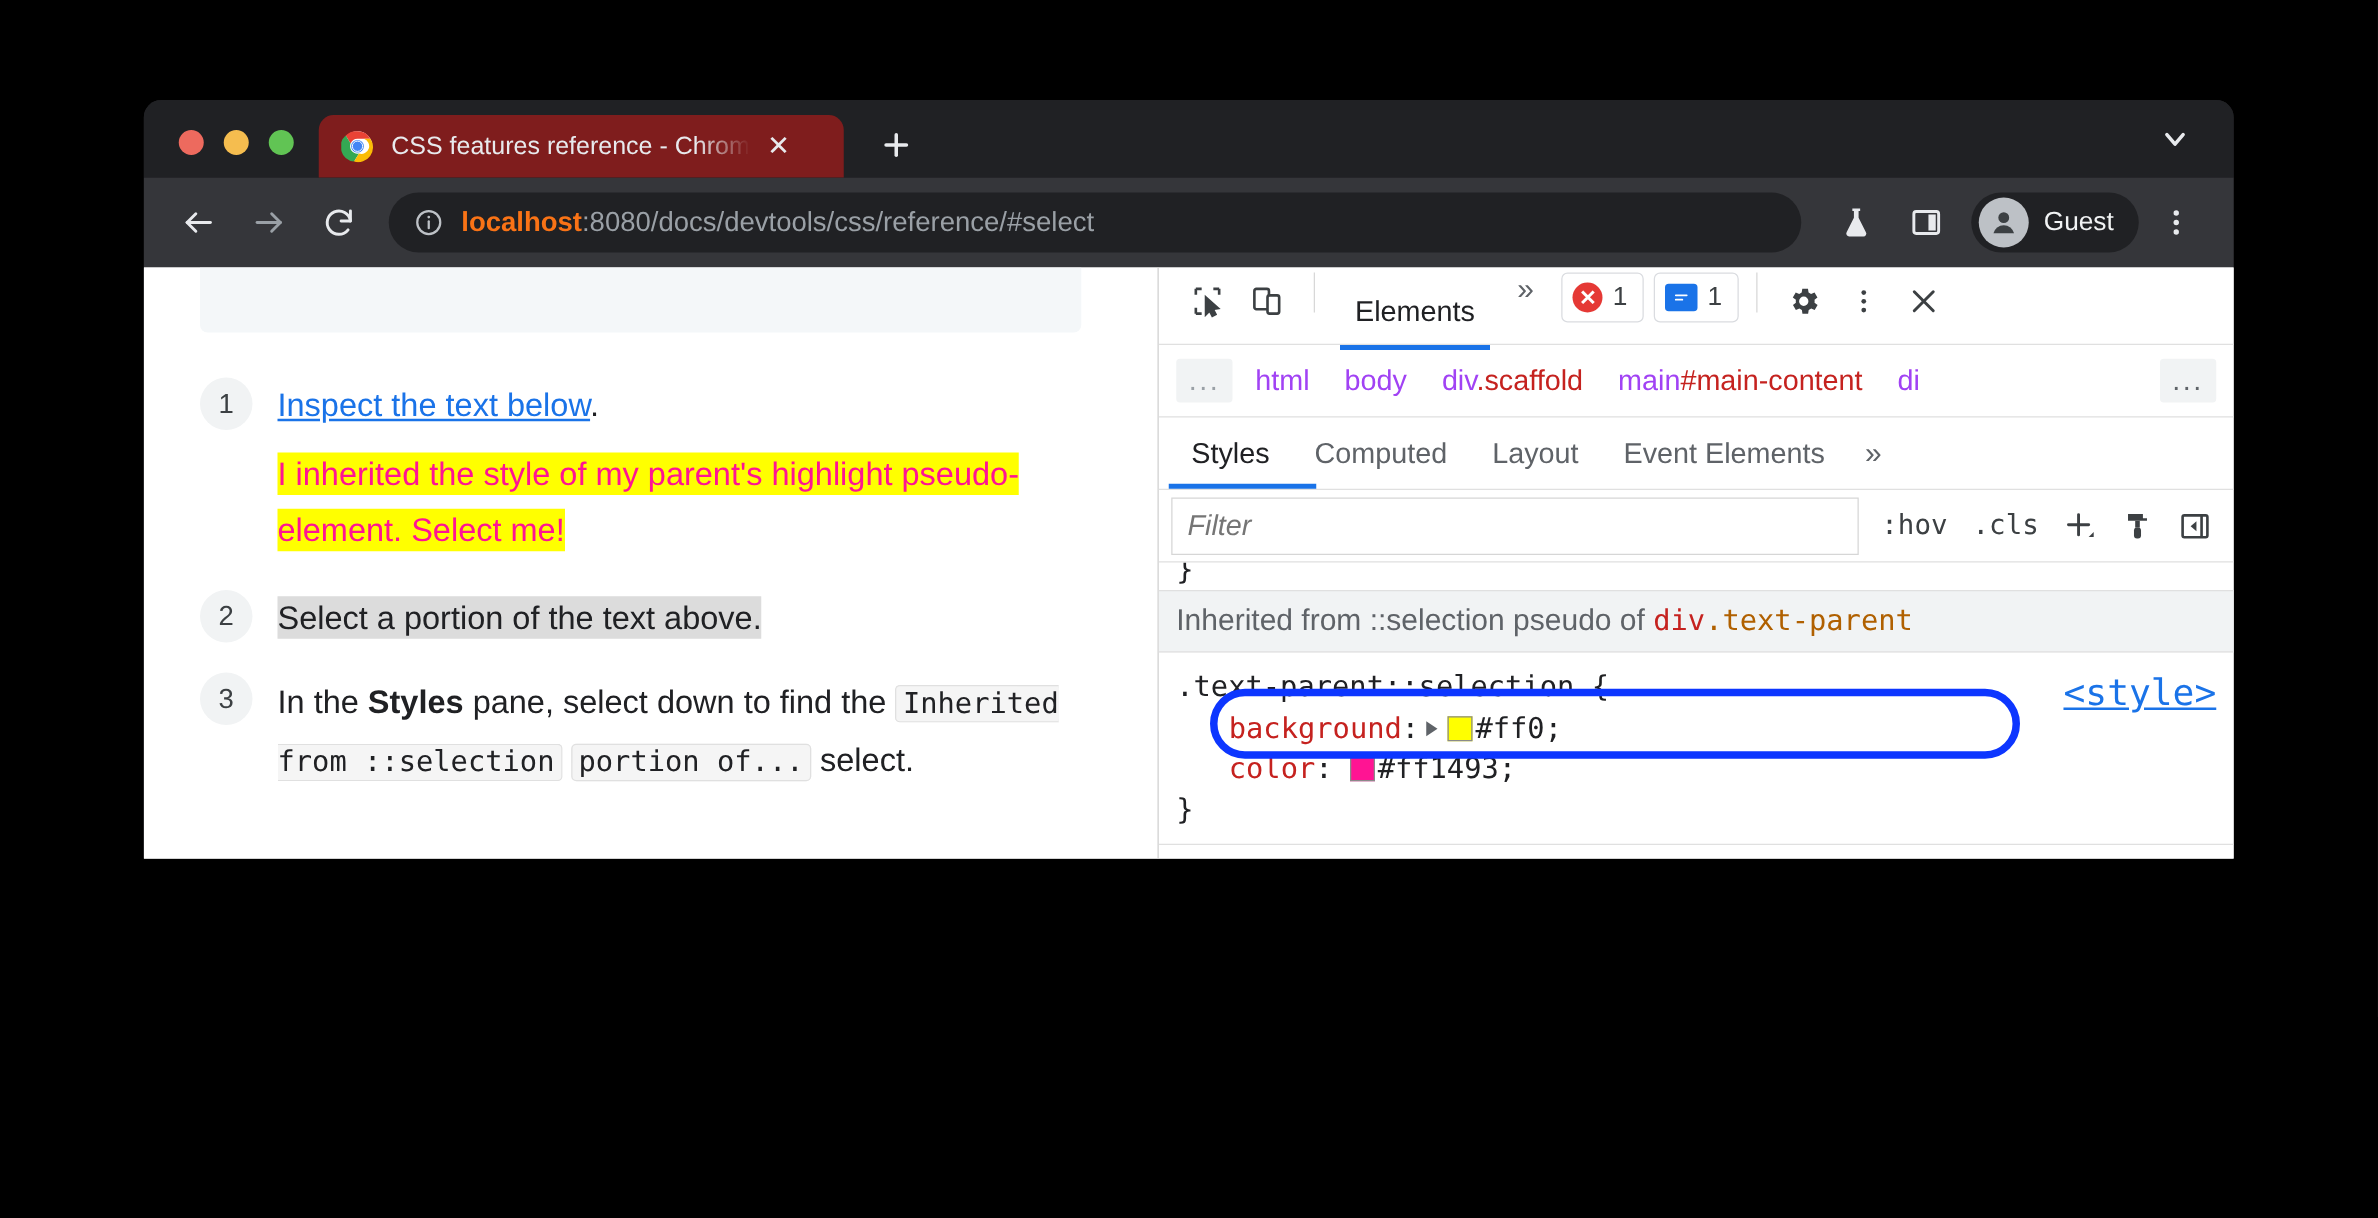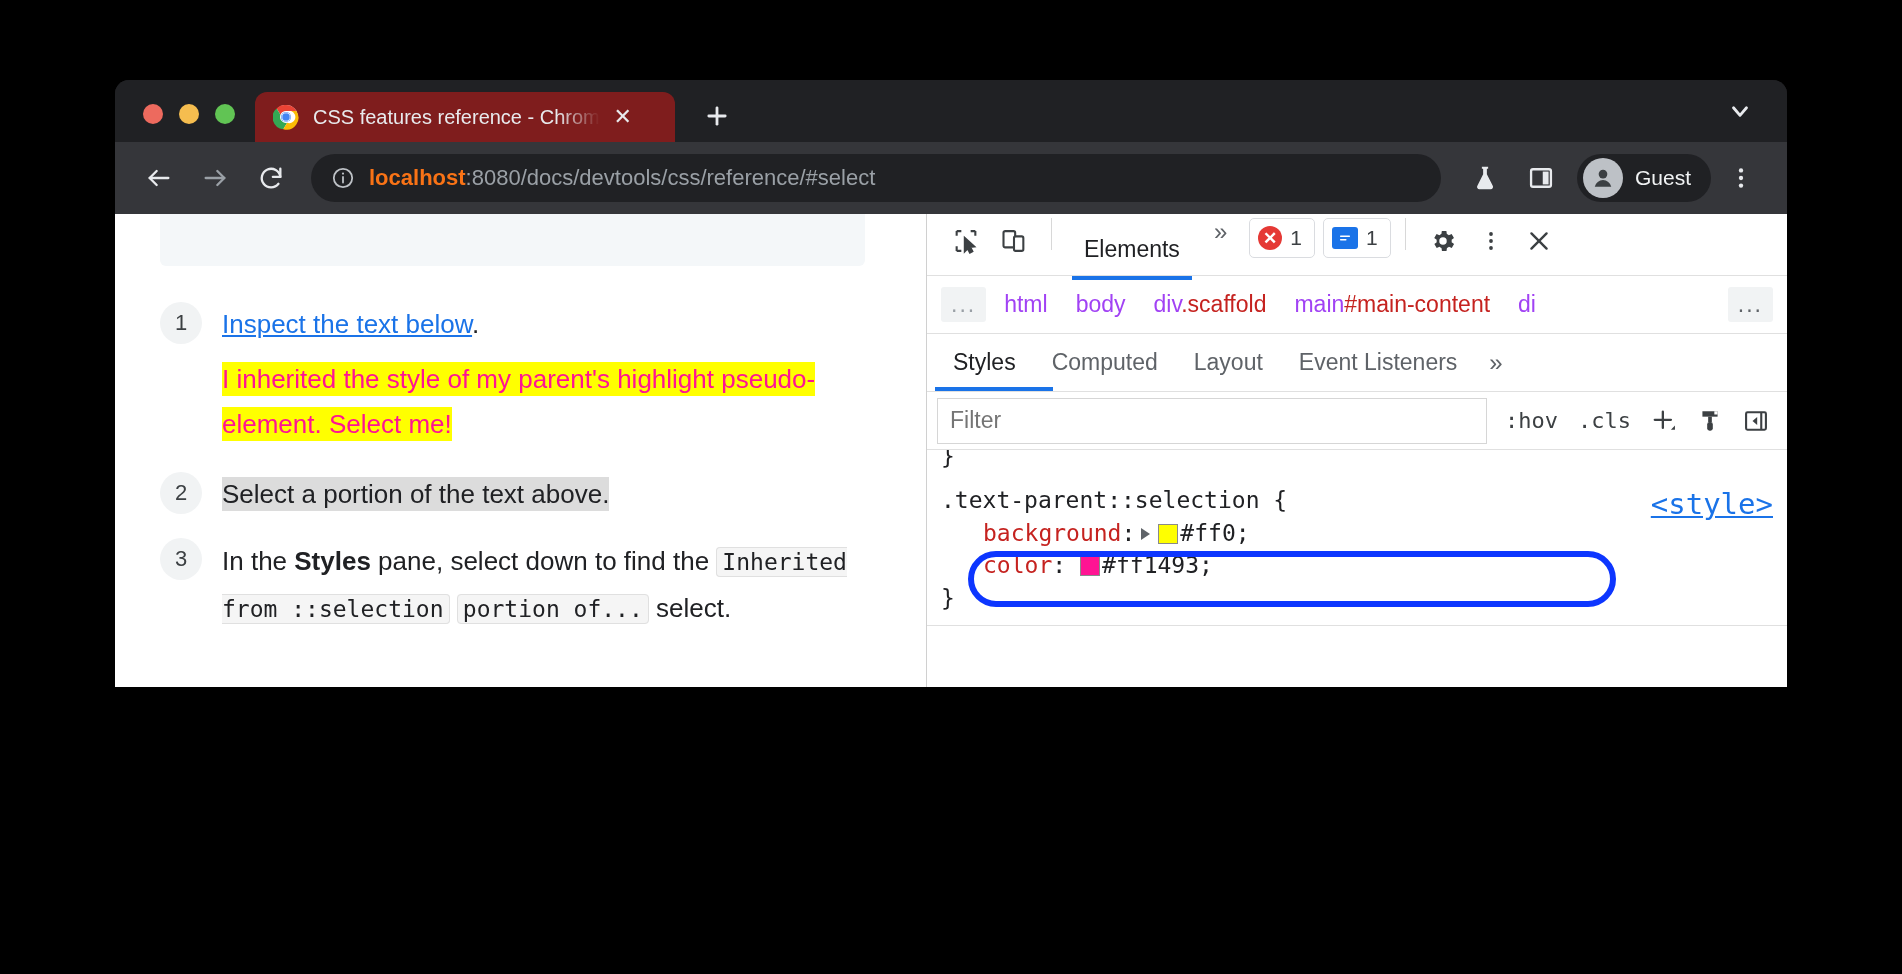--- a/index.html
+++ b/index.html
@@ -299,20 +299,21 @@
     flex: 1 1 auto;
     height: 46px;
     margin: 0 8px 0 10px;
     border: 1px solid #d6d6d6;
     background: #fff;
     font-size: 23px;
     color: #5f6368;
     padding: 0 12px;
     font-family: "Liberation Sans", sans-serif;
     outline: none;
+    font-style: italic;
   }
   .mono-btn {
     font-family: "DejaVu Sans Mono", monospace;
     font-size: 22px;
     color: #3c4043;
     padding: 0 10px;
     white-space: nowrap;
   }
   .fb-ico { width: 46px; height: 46px; display:flex;align-items:center;justify-content:center; color:#3c4043; flex:0 0 46px;}
 
@@ -593,21 +594,21 @@
           <span class="crumb"><span>div</span><span class="cls">.scaffold</span></span>
           <span class="crumb"><span>main</span><span class="id">#main-content</span></span>
           <span class="crumb"><span>di</span></span>
           <span class="crumb tail">...</span>
         </div>
 
         <div class="dt-subtabs">
           <div class="sub active">Styles</div>
           <div class="sub">Computed</div>
           <div class="sub">Layout</div>
-          <div class="sub">Event Listeners</div>
+          <div class="sub">Event Elements</div>
           <div class="dt-chev">»</div>
         </div>
 
         <div class="filterbar">
           <input class="filter-input" placeholder="Filter" style="">
           <span class="mono-btn">:hov</span>
           <span class="mono-btn">.cls</span>
           <span class="fb-ico">
             <svg width="30" height="30" viewBox="0 0 26 26" fill="none" stroke="#3c4043" stroke-width="2" stroke-linecap="round">
               <line x1="12" y1="5" x2="12" y2="19"></line>
@@ -628,20 +629,23 @@
               <rect x="3.5" y="4.5" width="17" height="15" rx="1.2"></rect>
               <line x1="16.5" y1="4.5" x2="16.5" y2="19.5"></line>
               <path d="M13 8.5l-4 3.5 4 3.5z" fill="#3c4043" stroke="none"></path>
             </svg>
           </span>
         </div>
 
         <div class="styles-body">
           <div class="partial-brace">}</div>
 
+          <div class="inherited-row">
+            <span>Inherited from ::selection pseudo of </span><span class="mono tagred">div</span><span class="mono clsorange">.text-parent</span>
+          </div>
 
           <div class="rule">
             <a class="src-link" href="#">&lt;style&gt;</a>
             <div class="sel">.text-parent::selection {</div>
             <div>
               <span class="prop">background</span><span>:</span><span class="tri"></span><span class="swatch" style="background:#ffff00"></span><span class="val">#ff0;</span>
             </div>
             <div>
               <span class="prop">color</span><span>:</span><span class="swatch" style="background:#ff1493;margin-left:14px"></span><span class="val">#ff1493;</span>
             </div>

